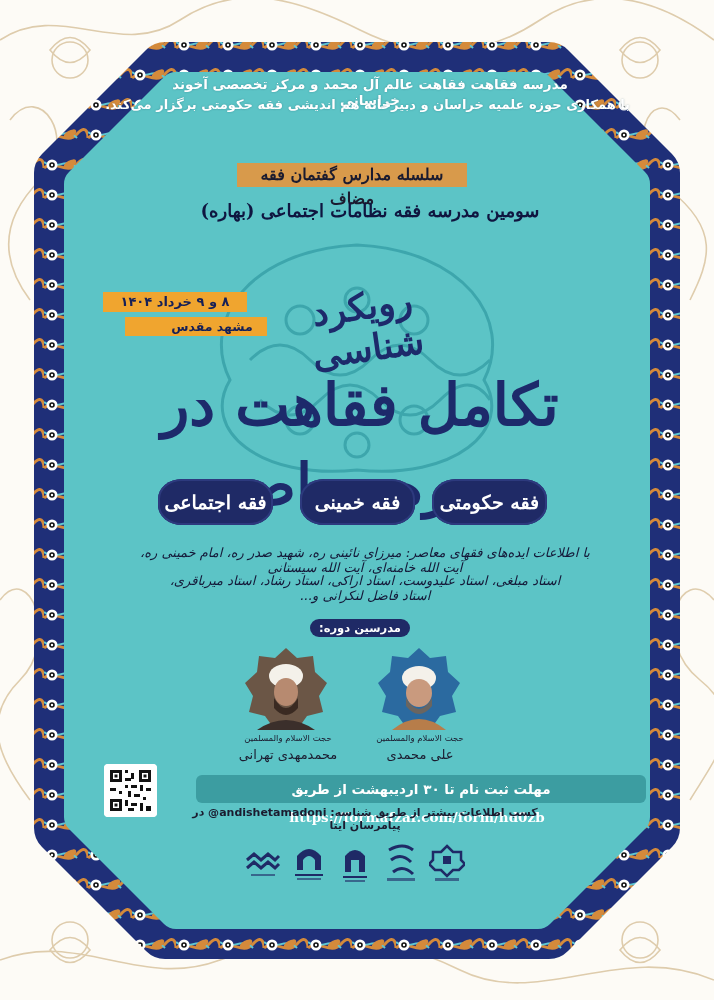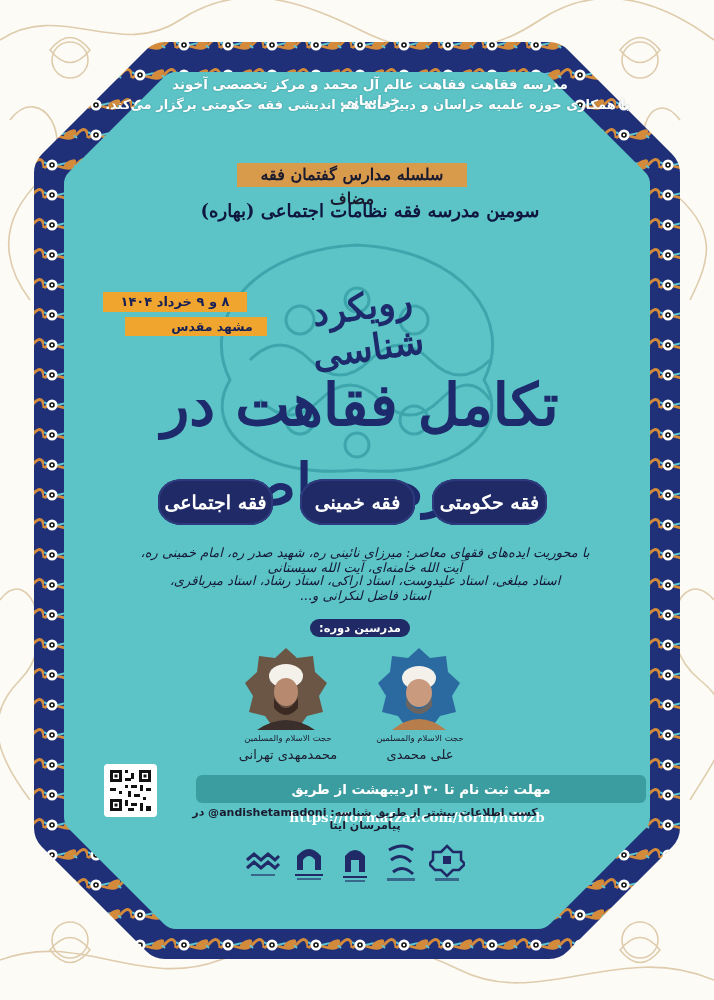--- a/index.html
+++ b/index.html
@@ -124,21 +124,21 @@
 <div class="abs rtl center date-badge">۸ و ۹ خرداد ۱۴۰۴</div>
 <div class="abs rtl center city-badge">مشهد مقدس</div>
 
 <div class="abs rtl center approach-title">رویکرد شناسی</div>
 <div class="abs rtl center main-title">تکامل فقاهت در دوره معاصر</div>
 
 <div class="abs rtl center pill pill-gov">فقه حکومتی</div>
 <div class="abs rtl center pill pill-sys">فقه خمینی</div>
 <div class="abs rtl center pill pill-soc">فقه اجتماعی</div>
 
-<div class="abs rtl center focus-line1">با محوریت ایده‌های فقهای معاصر: میرزای نائینی ره، شهید صدر ره، امام خمینی ره، آیت الله خامنه‌ای، آیت الله سیستانی</div>
+<div class="abs rtl center focus-line1">با اطلاعات ایده‌های فقهای معاصر: میرزای نائینی ره، شهید صدر ره، امام خمینی ره، آیت الله خامنه‌ای، آیت الله سیستانی</div>
 <div class="abs rtl center focus-line2">استاد مبلغی، استاد علیدوست، استاد اراکی، استاد رشاد، استاد میرباقری، استاد فاضل لنکرانی و...</div>
 
 <div class="abs rtl center teachers-label">مدرسین دوره:</div>
 
 <svg class="abs portrait portrait-right" viewBox="0 0 82 82">
   <path d="M41 0 L52 10 L68 8 L70 24 L82 35 L74 48 L78 64 L62 68 L52 82 L41 74 L30 82 L20 68 L4 64 L8 48 L0 35 L12 24 L14 8 L30 10 Z" fill="#2b6aa0"></path>
   <ellipse cx="41" cy="30" rx="17" ry="12" fill="#f4f1ea"></ellipse>
   <ellipse cx="41" cy="45" rx="13" ry="14" fill="#c99a7e"></ellipse>
   <path d="M28 50 Q41 72 54 50 L54 58 Q41 74 28 58Z" fill="#6a6560"></path>
   <path d="M14 82 Q41 60 68 82Z" fill="#b77d4a"></path>

